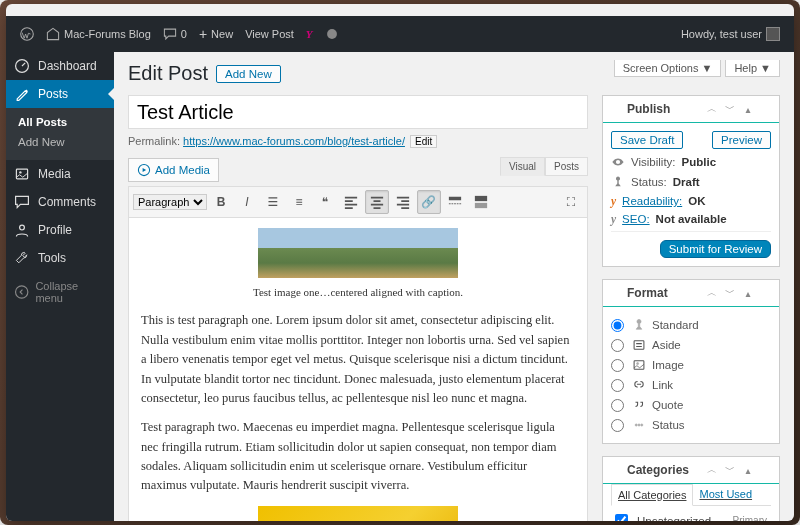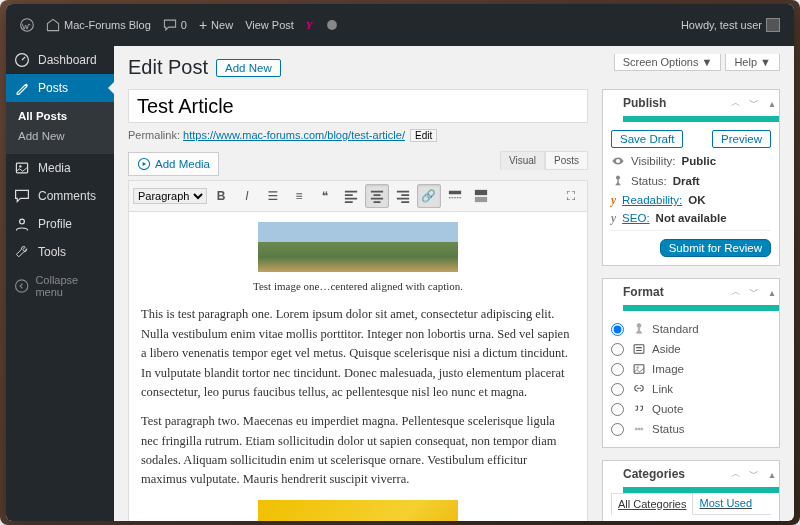--- a/index.html
+++ b/index.html
@@ -1,20 +1,20 @@
 <!DOCTYPE html>
 <html><head>
 <meta charset="utf-8">
 <style>
   * { box-sizing: border-box; margin: 0; padding: 0; }
   body { font-family: -apple-system, "Helvetica Neue", Arial, sans-serif; font-size: 13px; color: #444; background: #f1f1f1; width: 800px; height: 525px; overflow: hidden; position: relative; }
   .bg { position: absolute; inset: 0; background: linear-gradient(135deg, #6b4a3a, #3a2a20); z-index: 0; border-radius: 8px; }
   .browser { position: absolute; top: 4px; left: 6px; right: 6px; bottom: 4px; background: #f1f1f1; border-radius: 6px; overflow: hidden; box-shadow: 0 4px 20px rgba(0,0,0,.4); z-index: 1; display: flex; flex-direction: column; }
   
-  .adminbar { height: 42px; background: #23282d; color: #ccc; display: flex; align-items: center; font-size: 11px; padding: 0 8px; flex-shrink: 0; }
+  .adminbar { height: 36px; background: #23282d; color: #ccc; display: flex; align-items: center; font-size: 11px; padding: 0 8px; flex-shrink: 0; margin-top: 12px; }
   .adminbar .ab-item { display: flex; align-items: center; gap: 4px; padding: 0 6px; height: 100%; cursor: pointer; }
   .adminbar .spacer { flex: 1; }
   .adminbar svg { width: 14px; height: 14px; fill: #aaa; }
   .avatar { width: 14px; height: 14px; background: #555; border: 1px solid #888; }
   
   .layout { flex: 1; display: flex; overflow: hidden; }
   .sidebar { width: 108px; background: #23282d; color: #eee; font-size: 12px; flex-shrink: 0; }
   .sidebar .menu-item { display: flex; align-items: center; gap: 8px; padding: 6px 8px; cursor: pointer; color: #ddd; }
   .sidebar .menu-item.current { background: #0073aa; color: #fff; position: relative; }
   .sidebar .menu-item.current::after { content: ""; position: absolute; right: 0; top: 50%; transform: translateY(-50%); border: 6px solid transparent; border-right-color: #f1f1f1; }
@@ -48,21 +48,21 @@
   .tb-btn { width: 24px; height: 24px; display: flex; align-items: center; justify-content: center; cursor: pointer; border: 1px solid transparent; color: #555; font-size: 12px; border-radius: 2px; }
   .tb-btn.active { background: #e0e0e0; border-color: #bbb; box-shadow: inset 0 1px 2px rgba(0,0,0,.1); }
   .editor-body { border: 1px solid #ddd; border-top: none; background: #fff; padding: 10px 12px; font-family: Georgia, serif; font-size: 12.5px; line-height: 1.55; color: #333; }
   .editor-body .fig { text-align: center; margin: 0 0 6px; }
   .editor-body .fig .img1 { width: 200px; height: 50px; background: linear-gradient(#a7c7e0 40%, #6b8a50 40%, #5a7a45 70%, #c0a060); display: inline-block; }
   .editor-body .caption { font-size: 11px; color: #333; }
   .editor-body p { margin: 10px 0; }
   .editor-body .img2 { width: 200px; height: 70px; background: linear-gradient(135deg, #f0c000, #f5d030 60%, #e8b000); display: block; margin: 10px auto 0; }
   
   .postbox { border: 1px solid #ccc; background: #fff; margin-bottom: 12px; }
-  .postbox-header { border-bottom: 6px solid #14b8a6; padding: 6px 0; display: flex; align-items: center; margin-left: 20px; }
+  .postbox-header { border-bottom: 1px solid #14b8a6; padding: 6px 24px; display: flex; align-items: center; }
   .postbox-header h2 { font-size: 12px; font-weight: 600; flex: 1; }
   .postbox-header .hicon { width: 14px; height: 14px; color: #888; cursor: pointer; margin-left: 4px; font-size: 10px; display: flex; align-items: center; justify-content: center; }
   .postbox-inside { padding: 8px; font-size: 11.5px; }
   .pub-row { display: flex; align-items: center; gap: 6px; margin: 6px 0; color: #555; }
   .pub-row svg { width: 14px; height: 14px; fill: #888; }
   .pub-row b { color: #333; font-weight: 600; }
   .pub-actions { display: flex; justify-content: space-between; margin-bottom: 4px; }
   .pub-submit { text-align: right; padding-top: 8px; border-top: 1px solid #eee; margin-top: 6px;}
   .fmt-row { display: flex; align-items: center; gap: 6px; padding: 3px 0; color: #555; }
   .fmt-row input { margin: 0 2px 0 0; }

